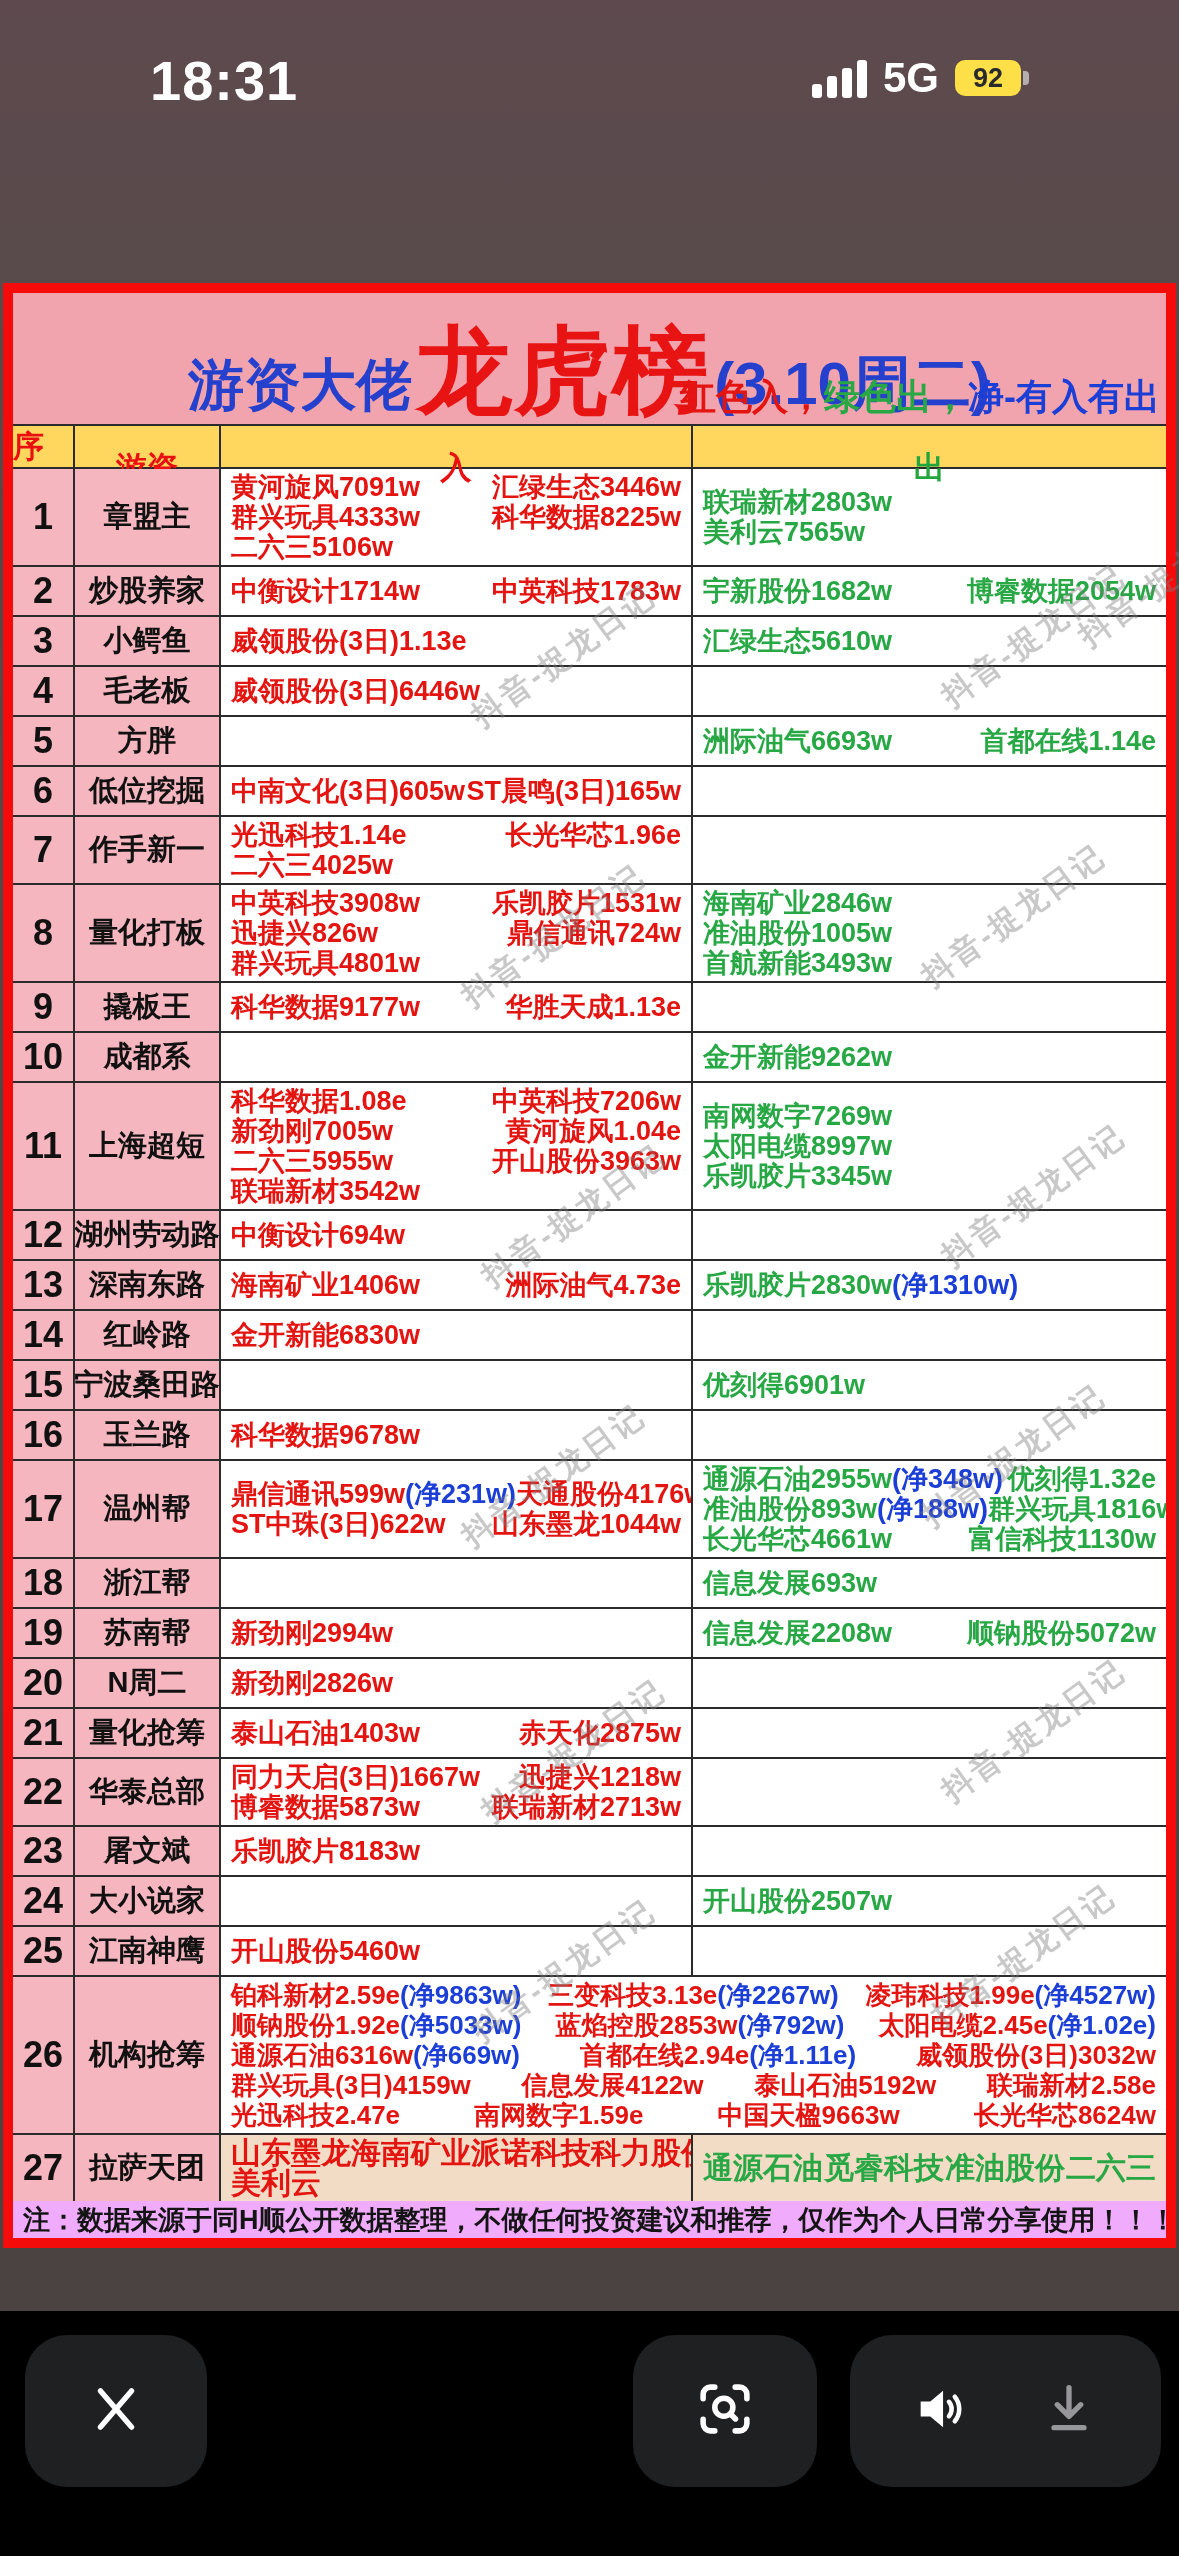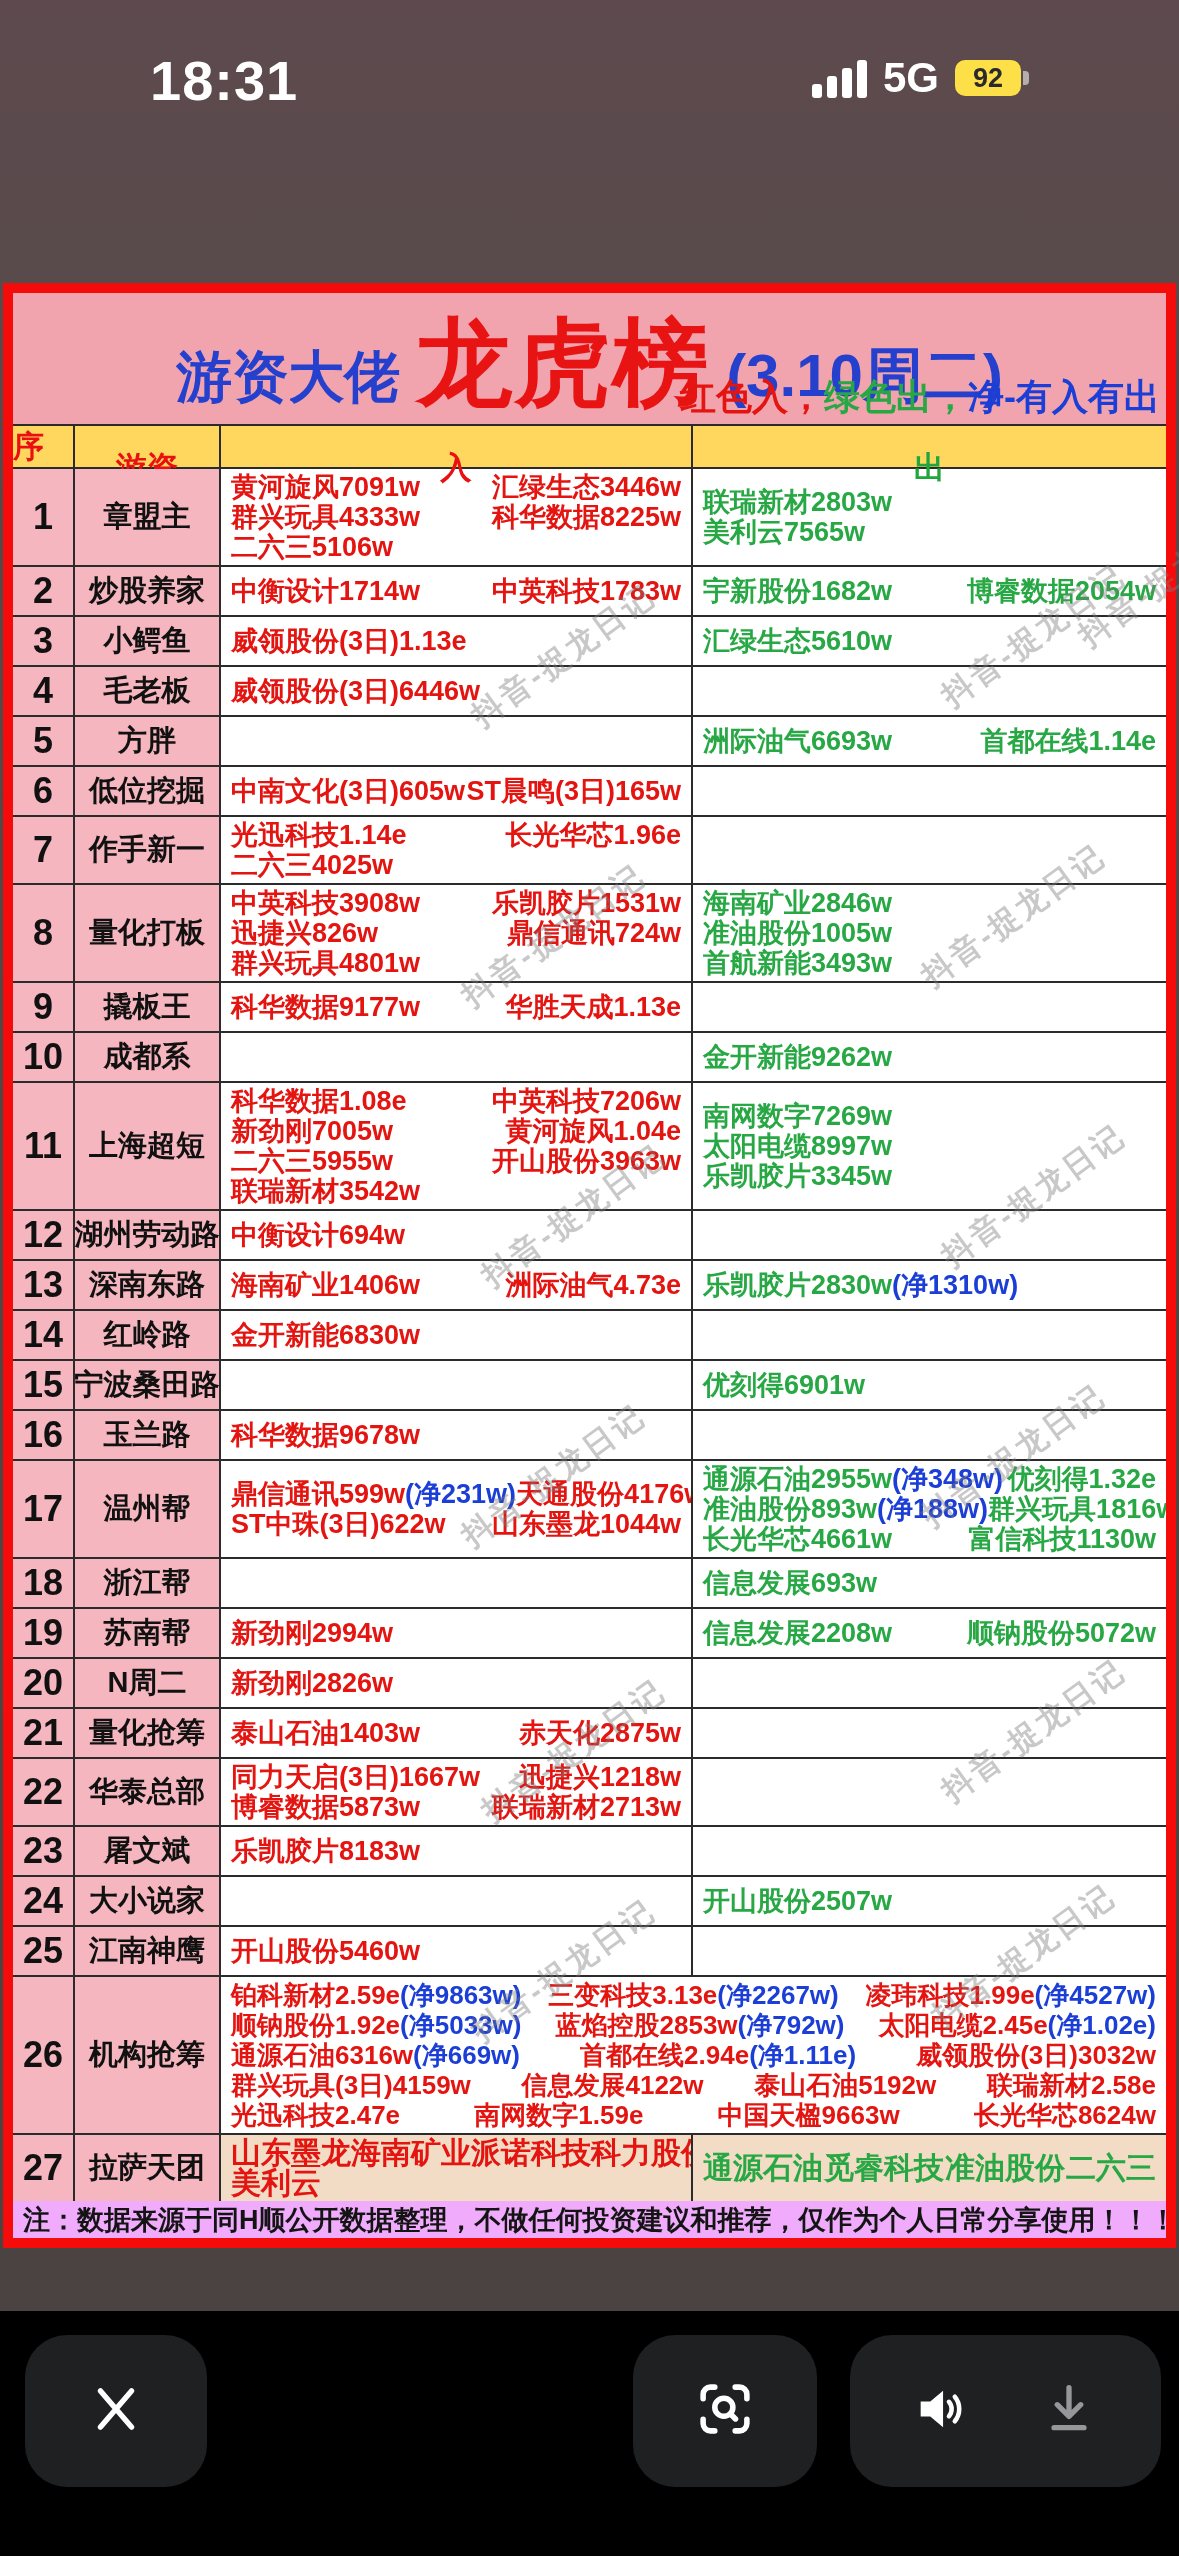--- a/index.html
+++ b/index.html
@@ -25,21 +25,21 @@
   .batt-body{width:66px;height:36px;background:#fde047;border-radius:10px;
     display:flex;align-items:center;justify-content:center;
     color:#2a2a2c;font-size:27px;font-weight:800;}
   .batt-nub{width:6px;height:14px;background:rgba(255,255,255,.55);border-radius:0 4px 4px 0;margin-left:2px;}
   
   .poster{
     position:absolute;left:3px;top:283px;width:1173px;box-sizing:border-box;
     border:10px solid #f60b0b;background:#f1a3ae;
   }
   .title-band{position:relative;height:131px;}
-  .title-line{display:flex;align-items:baseline;justify-content:center;gap:16px;padding-top:24px;}
+  .title-line{display:flex;align-items:baseline;justify-content:center;gap:4px;padding-top:32px;}
   .title-prefix{color:#2440cc;font-size:56px;font-weight:900;}
   .title-main{color:#e81414;font-size:96px;font-weight:900;letter-spacing:2px;line-height:.95;}
   .title-suffix{color:#2440cc;font-size:60px;font-weight:900;}
   .legend{position:absolute;right:6px;bottom:2px;font-size:36px;font-weight:700;white-space:nowrap;}
   .legend .red{color:#e41410}.legend .green{color:#27a844}.legend .blue{color:#1b3ed6}
   
   .grid-header{
     display:grid;grid-template-columns:62px 146px 472px 1fr;
     background:#ffd75f;border-top:2px solid #2b2b2b;border-bottom:2px solid #2b2b2b;height:41px;
   }

